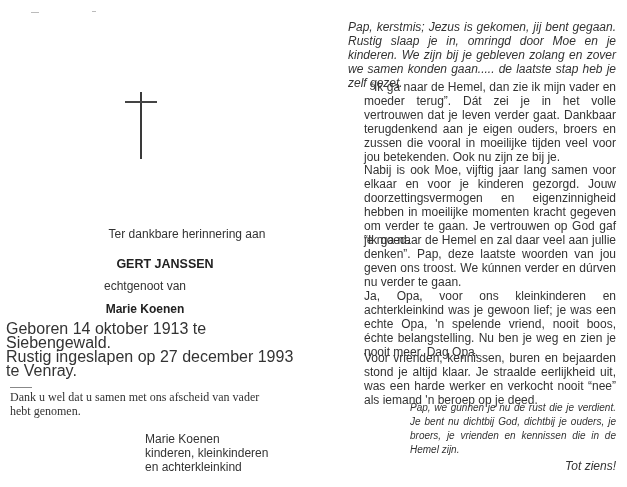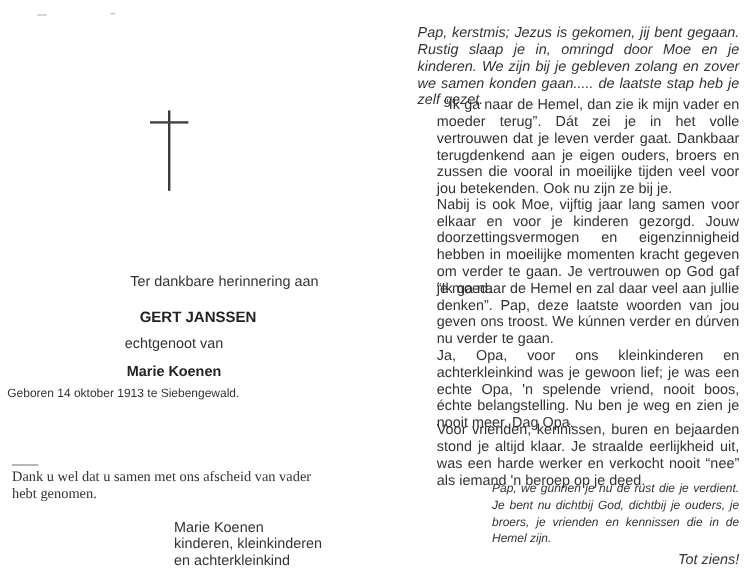--- a/index.html
+++ b/index.html
@@ -16,21 +16,21 @@
   .cross .h { position: absolute; left: 0; top: 9px; width: 32px; height: 2px; background: #444; }
 
   .tick { position: absolute; background: #bbb; }
 
   .center-text { position: absolute; left: 0; width: 290px; text-align: center; font-size: 12px; }
   .memory { top: 227px; color: #333; padding-left: 42px; }
   .name { top: 257px; font-weight: bold; font-size: 12.5px; color: #222; margin-left: 20px; }
   .spouse-of { top: 279px; color: #333; }
   .spouse { top: 302px; font-weight: bold; font-size: 12px; color: #222; }
 
-  .dates { position: absolute; left: 6px; top: 322px; width: 300px; font-size: 10px; line-height: 14px; color: #333; }
+  .dates { position: absolute; left: 6px; top: 322px; width: 300px; font-size: 16px; line-height: 14px; color: #333; }
   .thanks { position: absolute; left: 10px; top: 390px; width: 265px; font-size: 12px; line-height: 14px; color: #333; font-family: Liberation Serif, serif; }
   .signature { position: absolute; left: 145px; top: 432px; width: 170px; font-size: 12px; line-height: 14px; color: #333; }
 
   .intro {
     position: absolute; left: 28px; top: 20px; width: 268px;
     font-size: 12px; line-height: 14px; font-style: italic; text-align: justify; color: #333;
   }
   .para {
     position: absolute; left: 44px; width: 252px;
     font-size: 12px; line-height: 14px; text-align: justify; color: #333;
@@ -62,20 +62,21 @@
     <div class="h"></div>
   </div>
 
   <div class="center-text memory">Ter dankbare herinnering aan</div>
   <div class="center-text name">GERT JANSSEN</div>
   <div class="center-text spouse-of">echtgenoot van</div>
   <div class="center-text spouse">Marie Koenen</div>
 
   <div class="dates">
     <div>Geboren 14 oktober 1913 te Siebengewald.</div>
+    <div>Rustig ingeslapen op 27 december 1993 te Venray.</div>
   </div>
 
   <div class="thanks">Dank u wel dat u samen met ons afscheid van vader hebt genomen.</div>
 
   <div class="signature">
     <div>Marie Koenen</div>
     <div>kinderen, kleinkinderen</div>
     <div>en achterkleinkind</div>
   </div>
 </div>

